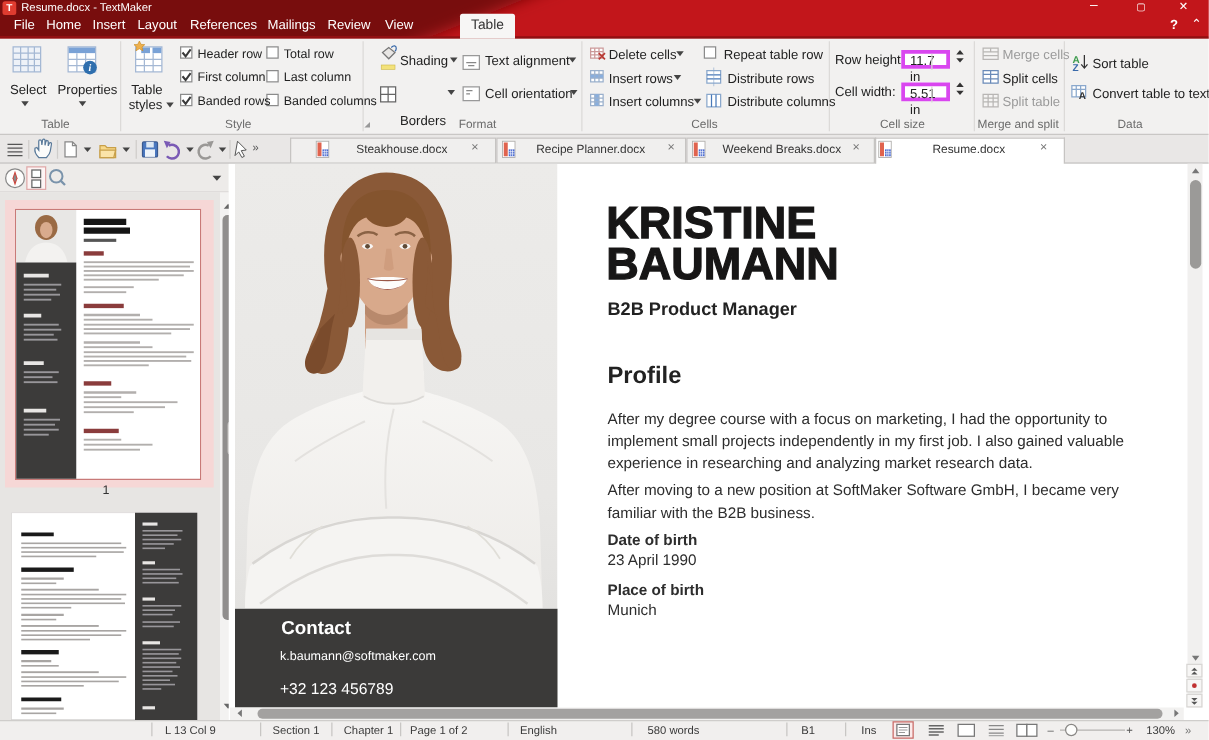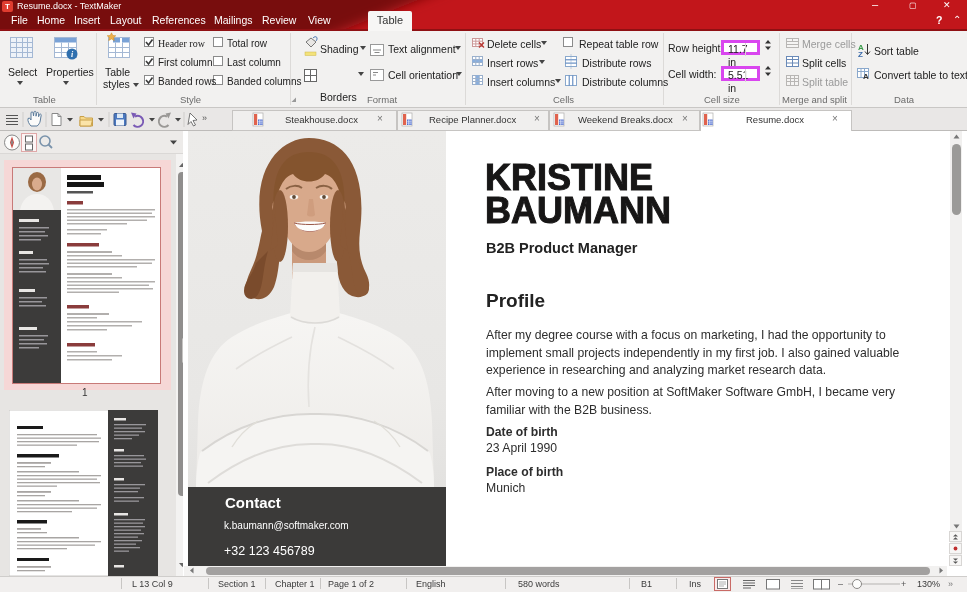--- a/index.html
+++ b/index.html
@@ -95,21 +95,21 @@
 <div class="darabs" style="left:63px;top:81px;"></div>
 
 <div class="rtext" style="left:105px;top:66px;">Table</div>
 <div class="rtext" style="left:103px;top:78px;">styles <span class="dar"></span></div>
 <div class="cb" style="left:144px;top:37px;"></div>
 <div class="cb" style="left:144px;top:56px;"></div>
 <div class="cb" style="left:144px;top:75px;"></div>
 <div class="cb" style="left:213px;top:37px;"></div>
 <div class="cb" style="left:213px;top:56px;"></div>
 <div class="cb" style="left:213px;top:75px;"></div>
-<div class="rtext" style="left:158px;top:38px;font-size:10px;font-family:Liberation Serif, serif;">Header row</div>
+<div class="rtext" style="left:158px;top:38px;font-size:10px;">Header row</div>
 <div class="rtext" style="left:158px;top:57px;font-size:10px;">First column</div>
 <div class="rtext" style="left:158px;top:76px;font-size:10px;">Banded rows</div>
 <div class="rtext" style="left:227px;top:38px;font-size:10px;">Total row</div>
 <div class="rtext" style="left:227px;top:57px;font-size:10px;">Last column</div>
 <div class="rtext" style="left:227px;top:76px;font-size:10px;">Banded columns</div>
 
 <div class="rtext" style="left:320px;top:43px;">Shading</div>
 <div class="darabs" style="left:360px;top:46px;"></div>
 <div class="rtext" style="left:388px;top:43px;">Text alignment</div>
 <div class="darabs" style="left:455px;top:46px;"></div>

